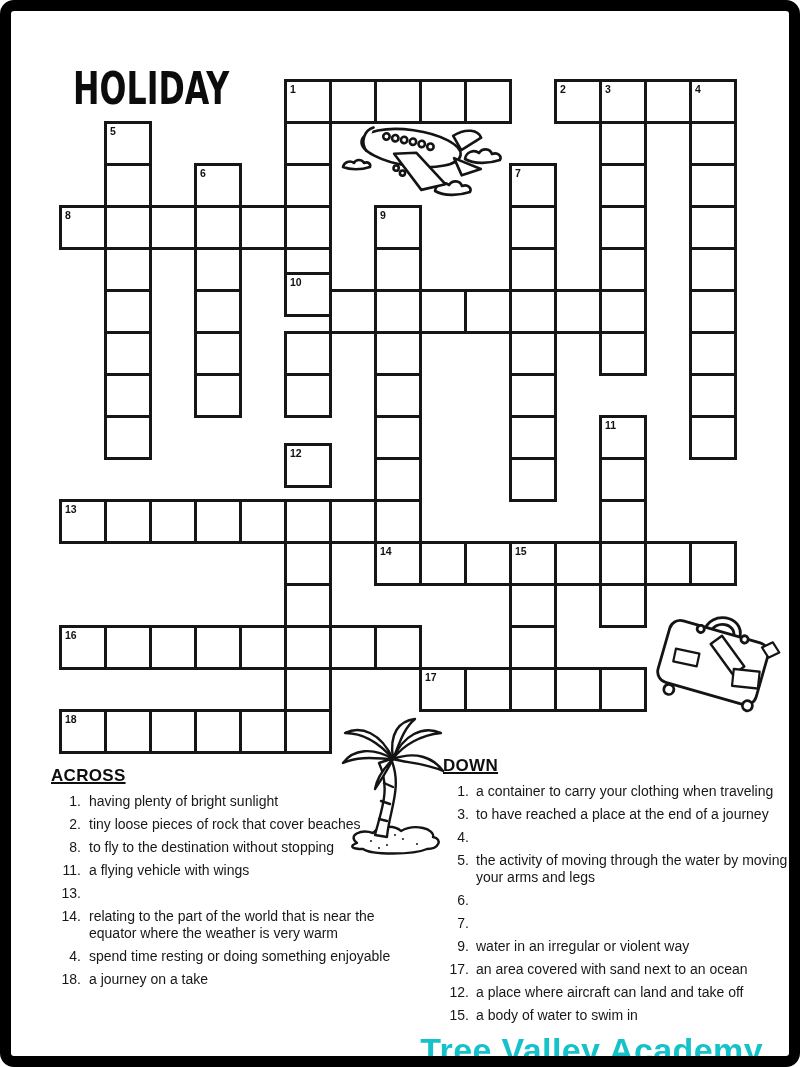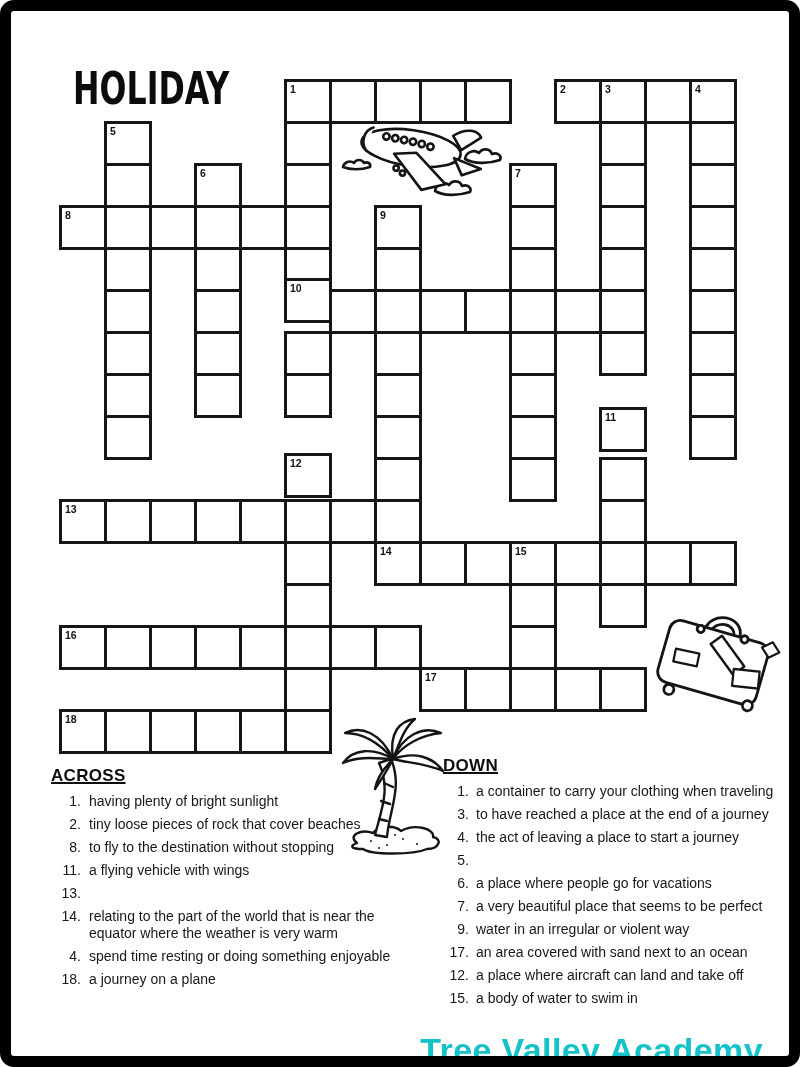--- a/index.html
+++ b/index.html
@@ -111,21 +111,21 @@
       <div class="cell" style="left: 630px; top: 126px;"></div>
       <div class="cell" style="left: 45px; top: 168px;"></div>
       <div class="cell" style="left: 135px; top: 168px;"></div>
       <div class="cell" style="left: 225px; top: 168px;"></div>
       <div class="cell" style="left: 315px; top: 168px;"></div>
       <div class="cell" style="left: 450px; top: 168px;"></div>
       <div class="cell" style="left: 540px; top: 168px;"></div>
       <div class="cell" style="left: 630px; top: 168px;"></div>
       <div class="cell" style="left: 45px; top: 210px;"></div>
       <div class="cell" style="left: 135px; top: 210px;"></div>
-      <div class="cell" style="left: 225px; top: 199px;">
+      <div class="cell" style="left: 225px; top: 193px;">
         <span class="num">10</span>
       </div>
       <div class="cell" style="left: 270px; top: 210px;"></div>
       <div class="cell" style="left: 315px; top: 210px;"></div>
       <div class="cell" style="left: 360px; top: 210px;"></div>
       <div class="cell" style="left: 405px; top: 210px;"></div>
       <div class="cell" style="left: 450px; top: 210px;"></div>
       <div class="cell" style="left: 495px; top: 210px;"></div>
       <div class="cell" style="left: 540px; top: 210px;"></div>
       <div class="cell" style="left: 630px; top: 210px;"></div>
@@ -138,25 +138,25 @@
       <div class="cell" style="left: 630px; top: 252px;"></div>
       <div class="cell" style="left: 45px; top: 294px;"></div>
       <div class="cell" style="left: 135px; top: 294px;"></div>
       <div class="cell" style="left: 225px; top: 294px;"></div>
       <div class="cell" style="left: 315px; top: 294px;"></div>
       <div class="cell" style="left: 450px; top: 294px;"></div>
       <div class="cell" style="left: 630px; top: 294px;"></div>
       <div class="cell" style="left: 45px; top: 336px;"></div>
       <div class="cell" style="left: 315px; top: 336px;"></div>
       <div class="cell" style="left: 450px; top: 336px;"></div>
-      <div class="cell" style="left: 540px; top: 328px;">
+      <div class="cell" style="left: 540px; top: 336px;">
         <span class="num">11</span>
       </div>
       <div class="cell" style="left: 630px; top: 336px;"></div>
-      <div class="cell" style="left: 225px; top: 374px;">
+      <div class="cell" style="left: 225px; top: 364px;">
         <span class="num">12</span>
       </div>
       <div class="cell" style="left: 315px; top: 378px;"></div>
       <div class="cell" style="left: 450px; top: 378px;"></div>
       <div class="cell" style="left: 540px; top: 378px;"></div>
       <div class="cell" style="left: 0px; top: 420px;">
         <span class="num">13</span>
       </div>
       <div class="cell" style="left: 45px; top: 420px;"></div>
       <div class="cell" style="left: 90px; top: 420px;"></div>
@@ -303,50 +303,48 @@
         <div class="clue">
           <span class="cnum">14.</span>
           <span class="ctext">relating to the part of the world that is near the equator where the weather is very warm</span>
         </div>
         <div class="clue">
           <span class="cnum">4.</span>
           <span class="ctext">spend time resting or doing something enjoyable</span>
         </div>
         <div class="clue">
           <span class="cnum">18.</span>
-          <span class="ctext">a journey on a plane</span>
+          <span class="ctext">a journey on a take</span>
         </div>
       </div>
   </div>
 
   <div class="clues" id="down">
     <span class="clue-heading">DOWN</span>
     <div>
         <div class="clue">
           <span class="cnum">1.</span>
           <span class="ctext">a container to carry your clothing when traveling</span>
         </div>
         <div class="clue">
           <span class="cnum">3.</span>
           <span class="ctext">to have reached a place at the end of a journey</span>
         </div>
         <div class="clue">
           <span class="cnum">4.</span>
-          <span class="ctext">the act of leaving a place to start a journey</span>
         </div>
         <div class="clue">
           <span class="cnum">5.</span>
+          <span class="ctext">the activity of moving through the water by moving your arms and legs</span>
         </div>
         <div class="clue">
           <span class="cnum">6.</span>
-          <span class="ctext">a place where people go for vacations</span>
         </div>
         <div class="clue">
           <span class="cnum">7.</span>
-          <span class="ctext">a very beautiful place that seems to be perfect</span>
         </div>
         <div class="clue">
           <span class="cnum">9.</span>
           <span class="ctext">water in an irregular or violent way</span>
         </div>
         <div class="clue">
           <span class="cnum">17.</span>
           <span class="ctext">an area covered with sand next to an ocean</span>
         </div>
         <div class="clue">

